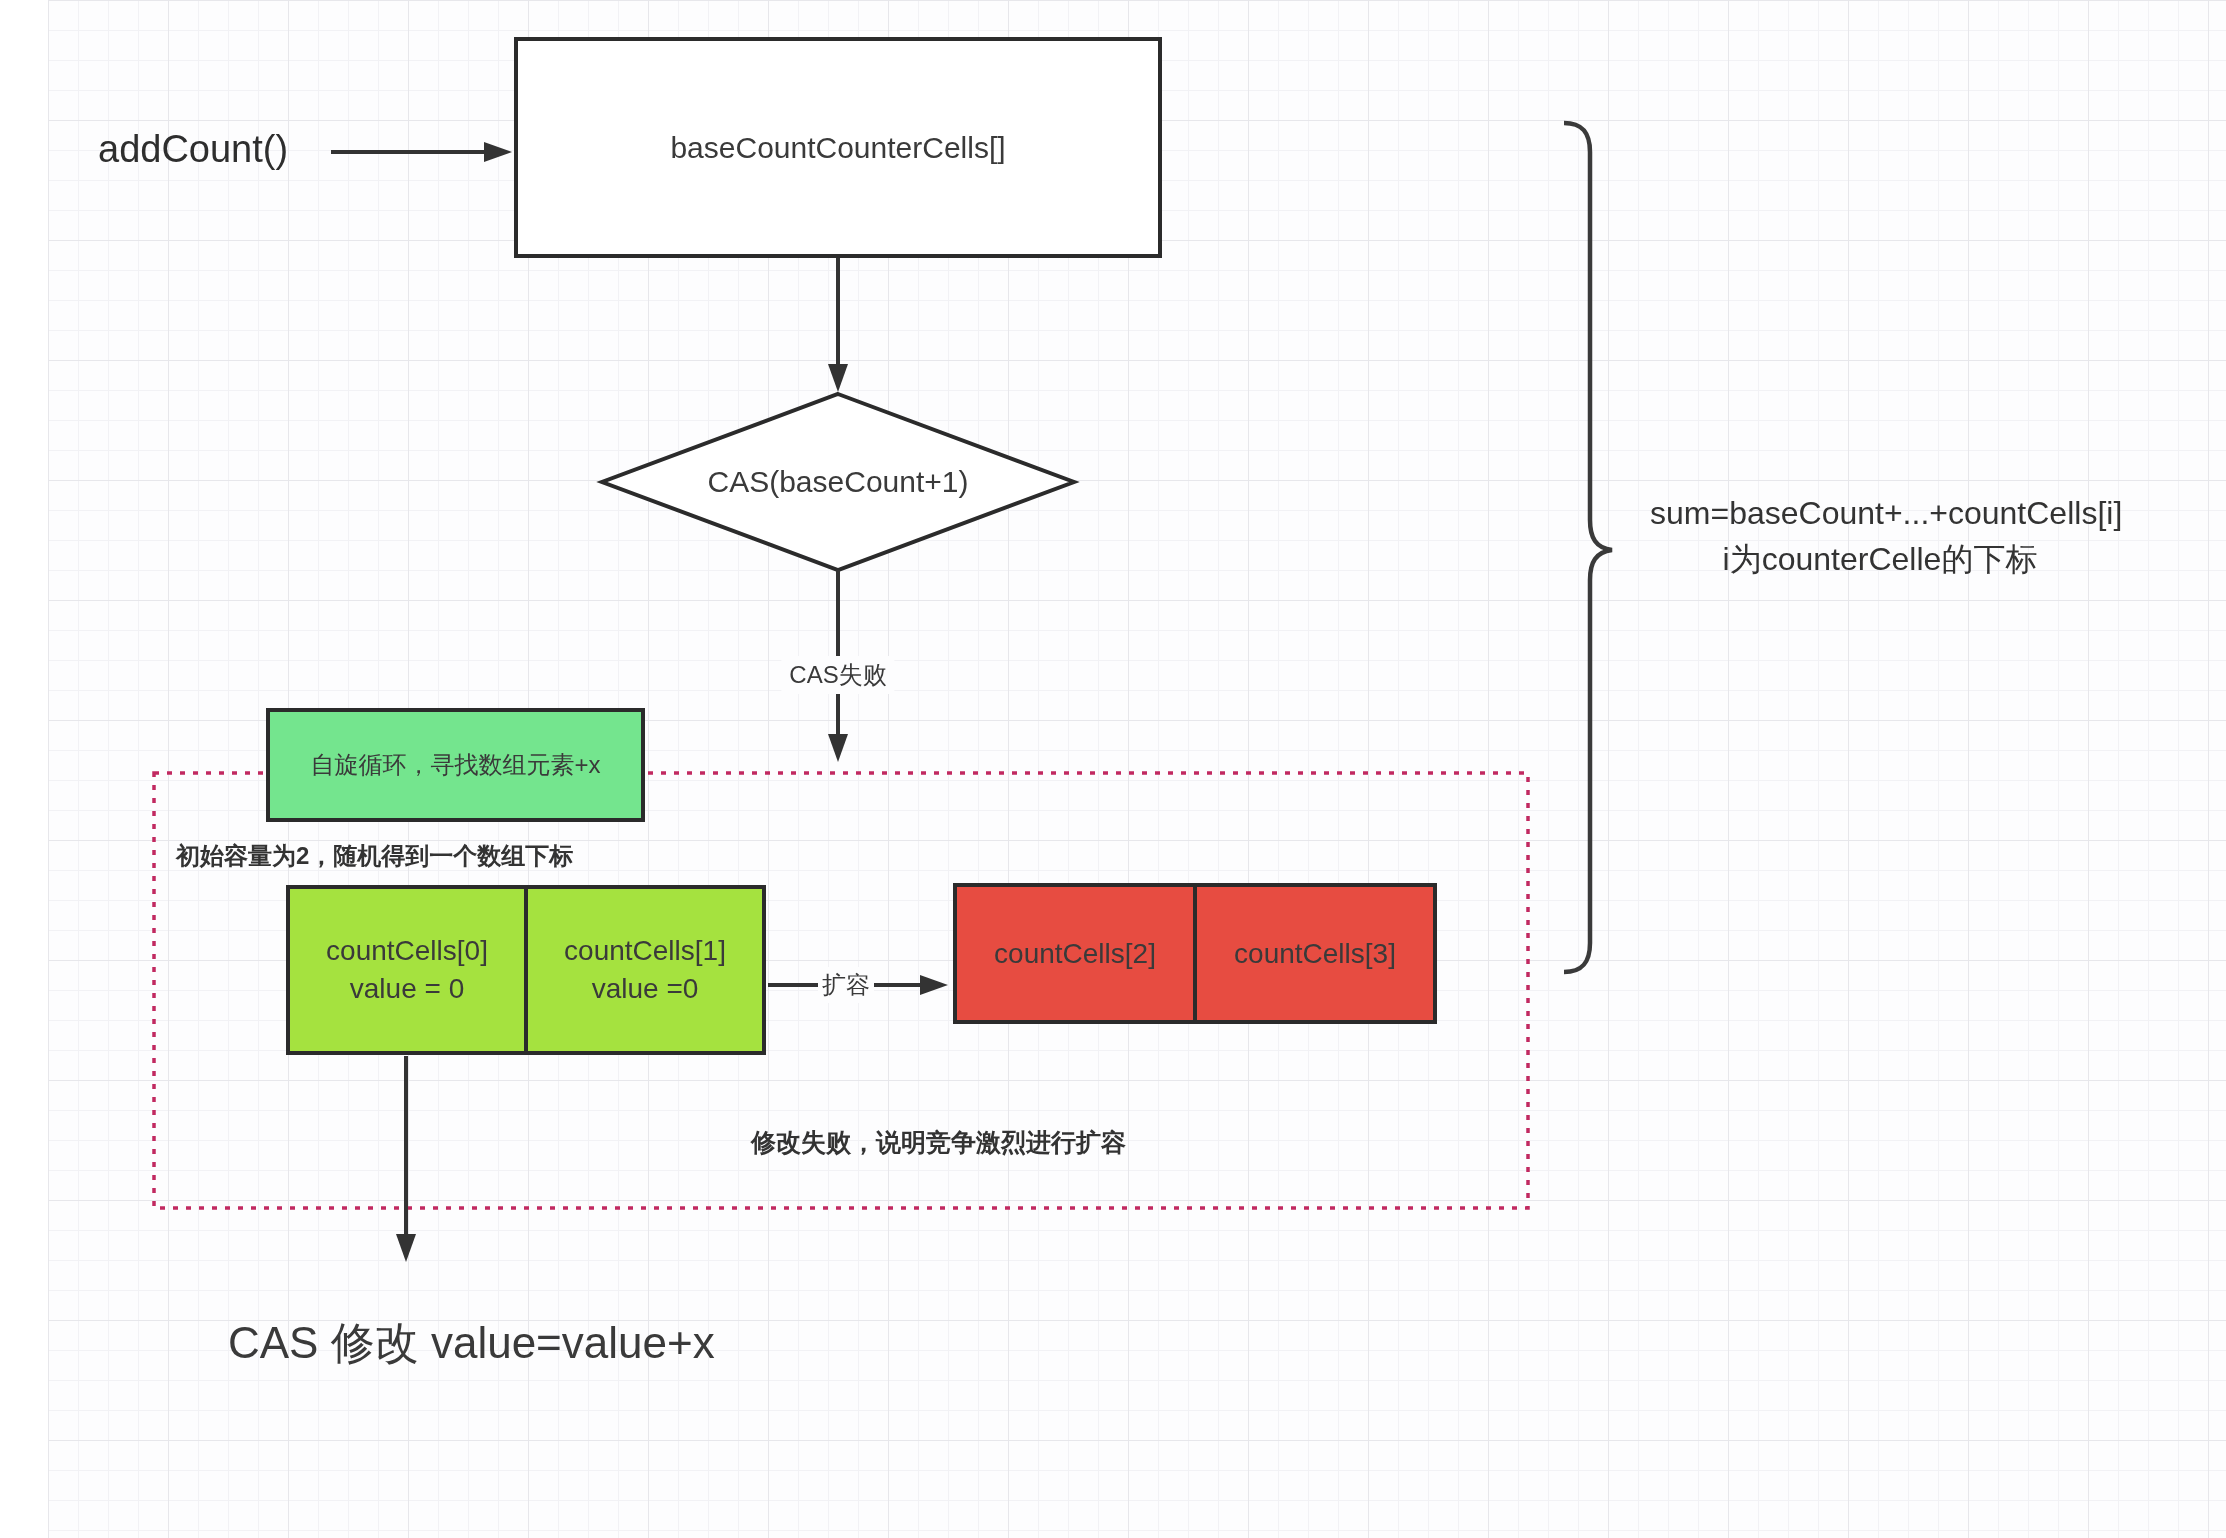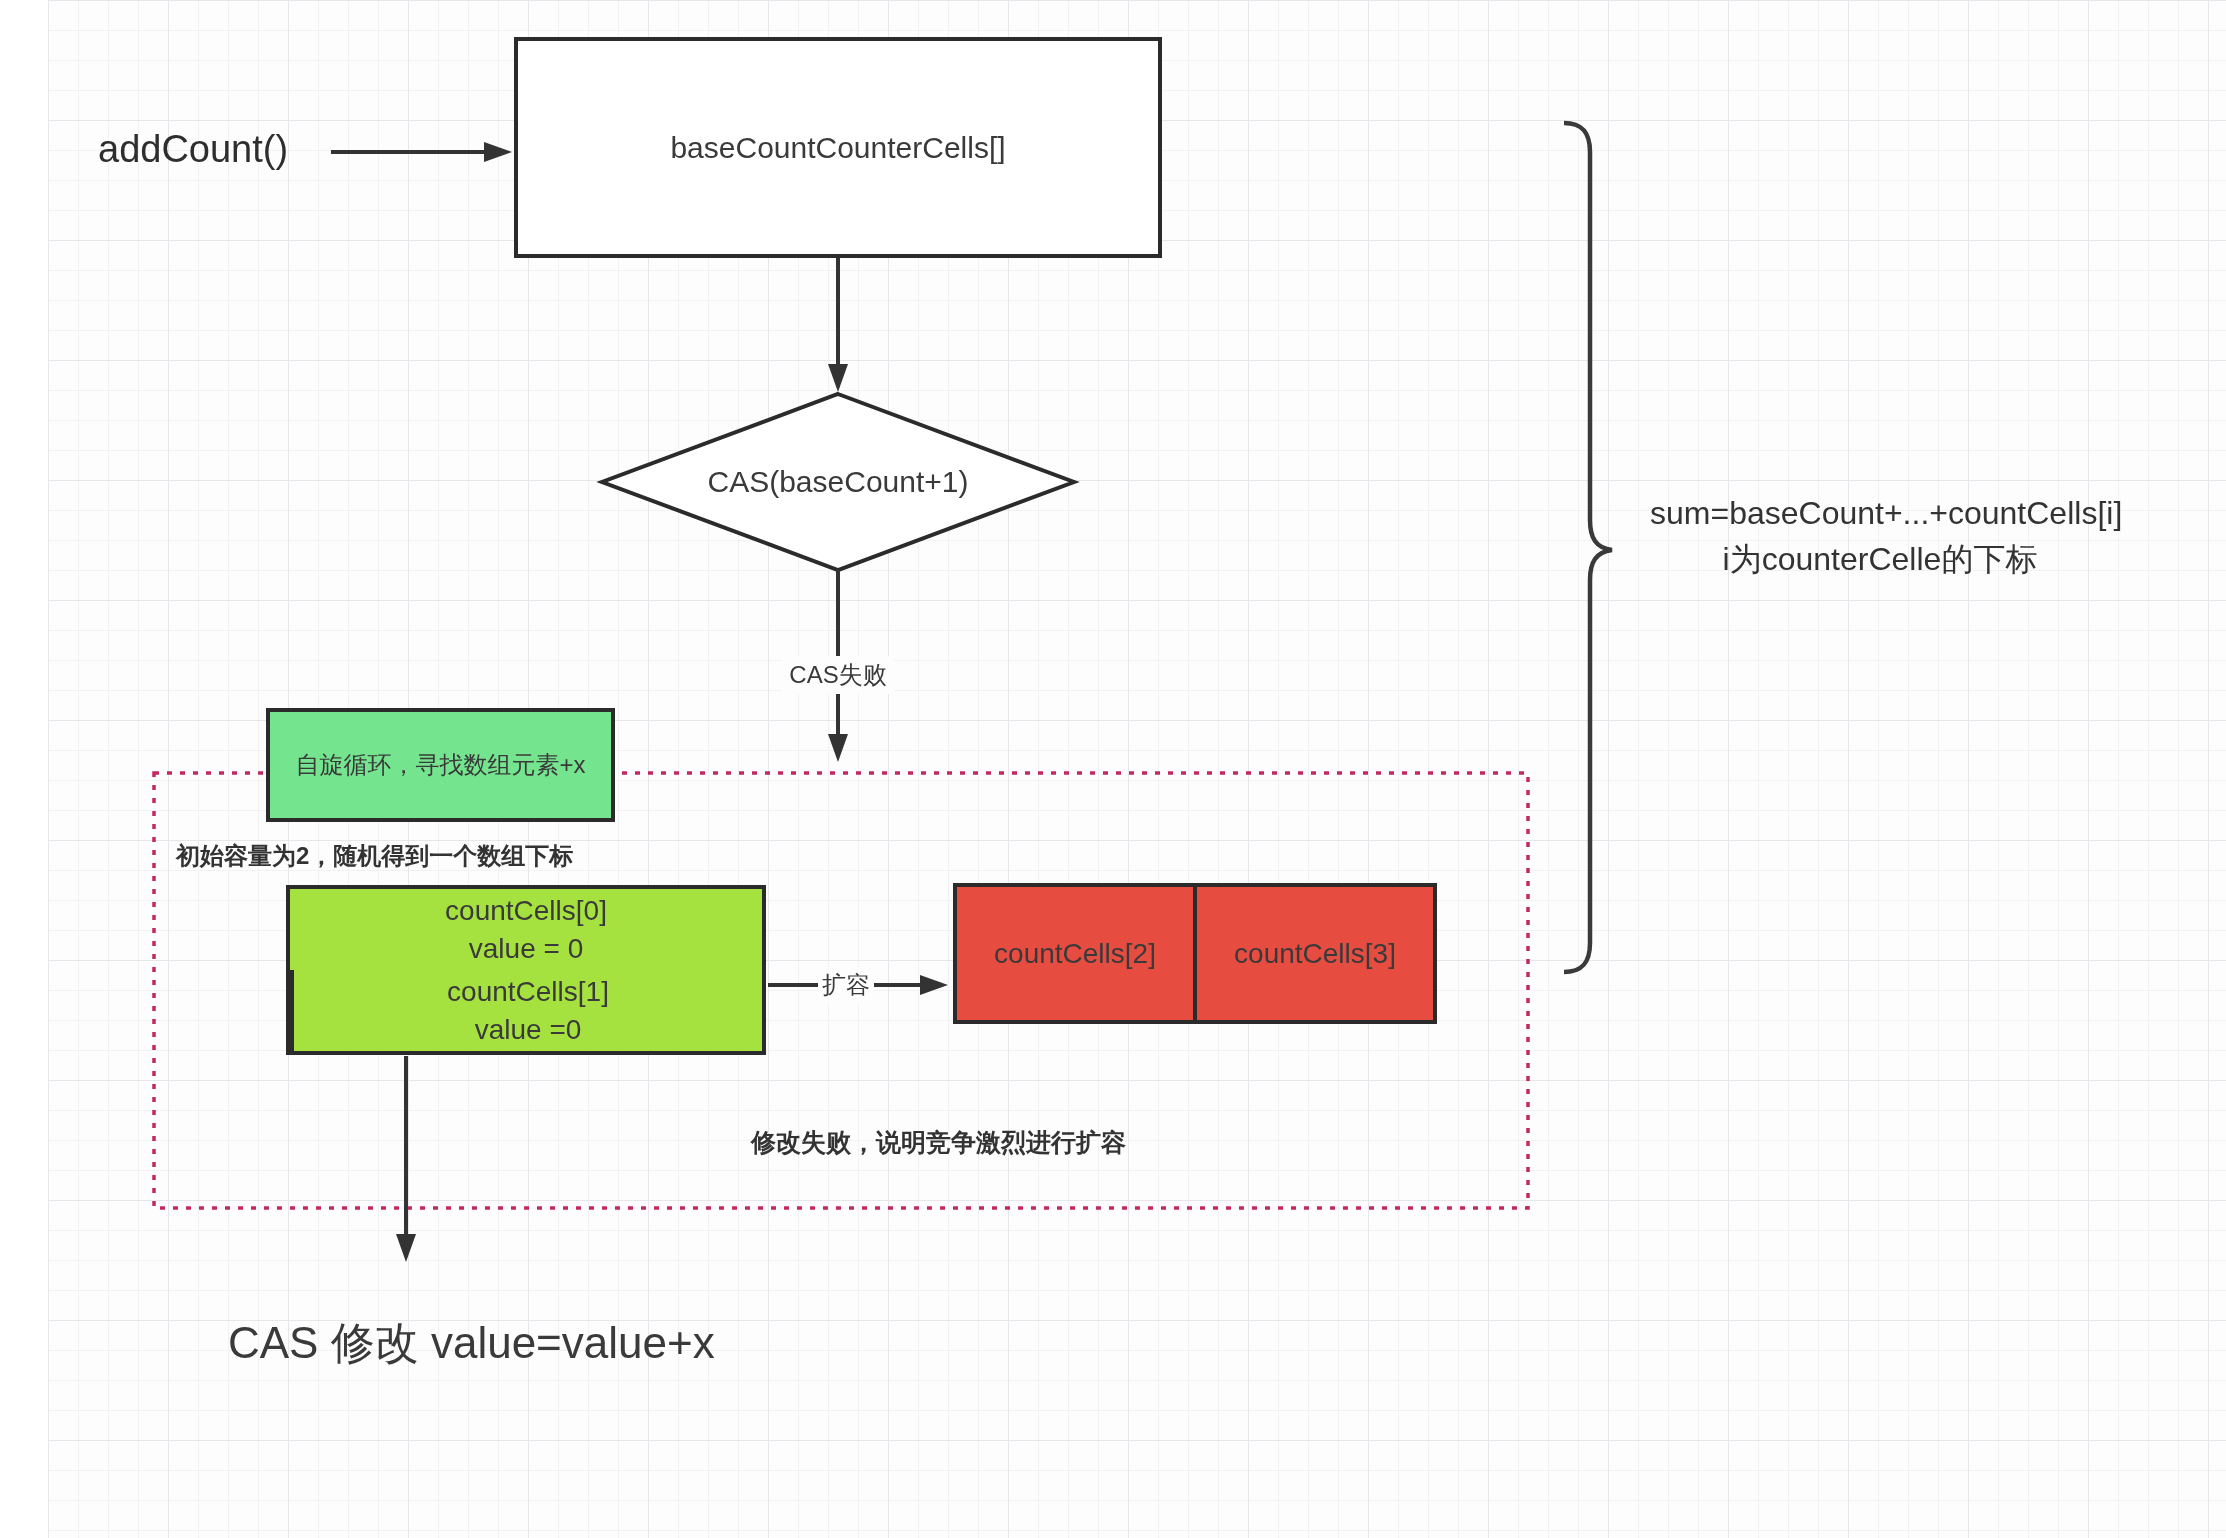--- a/index.html
+++ b/index.html
@@ -68,40 +68,40 @@
   .cas-fail-label {
     left: 790px; top: 675px;
     transform: translate(-50%, -50%);
     background: #fdfdfe;
     padding: 3px 8px;
     font-size: 24px;
     white-space: nowrap;
   }
   .spin-box {
     left: 218px; top: 708px;
-    width: 349px; height: 114px;
+    width: 379px; height: 114px;
     background: var(--spin-box-fill, #74e58e);
     border: 4px solid #2b2b2b;
     display: flex; align-items: center; justify-content: center;
     font-size: 24px;
     text-align: center;
   }
   .init-note {
     left: 128px; top: 840px;
     font-size: 24px;
     font-weight: 600;
     color: #333333;
   }
   .cell-row {
     display: flex;
     border: 4px solid #2b2b2b;
   }
   .initial-cells {
     left: 238px; top: 885px;
-    width: 480px; height: 170px; flex-direction: column;
+    width: 480px; height: 170px;
   }
   .expanded-cells {
     left: 905px; top: 883px;
     width: 484px; height: 141px;
   }
   .cell {
     flex: 1;
     display: flex; flex-direction: column;
     align-items: center; justify-content: center;
     font-size: 28px; line-height: 38px;

